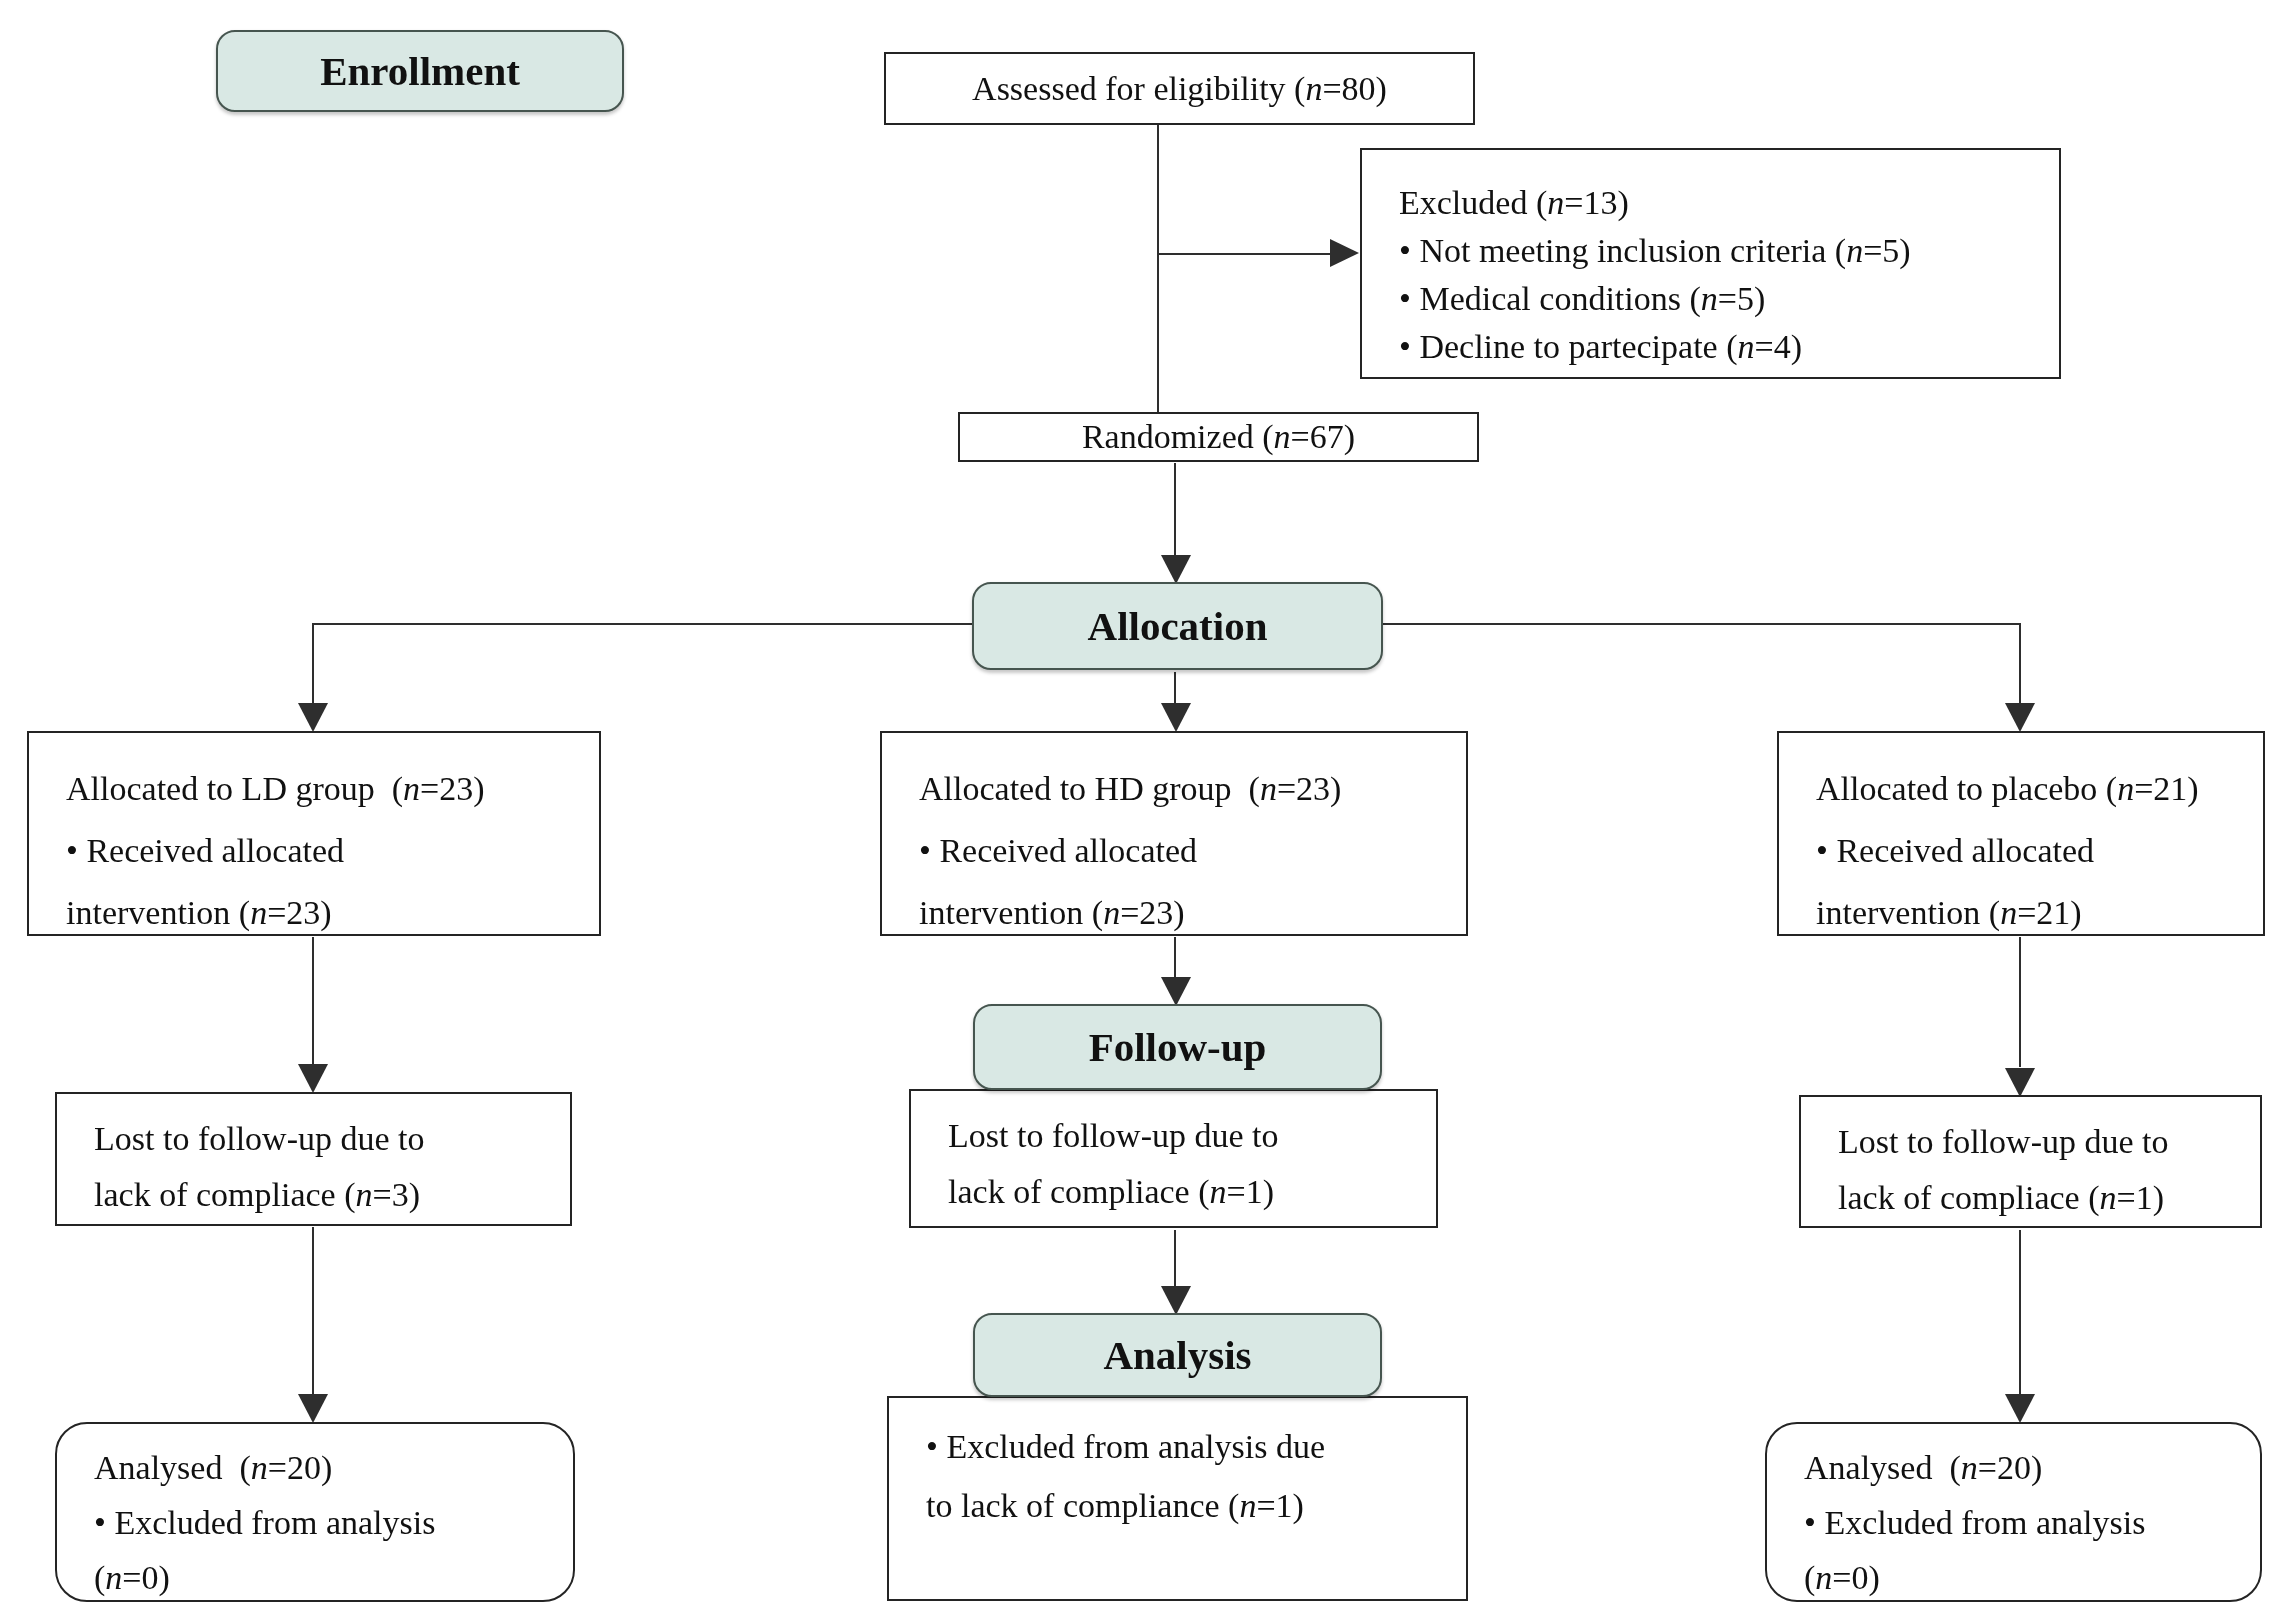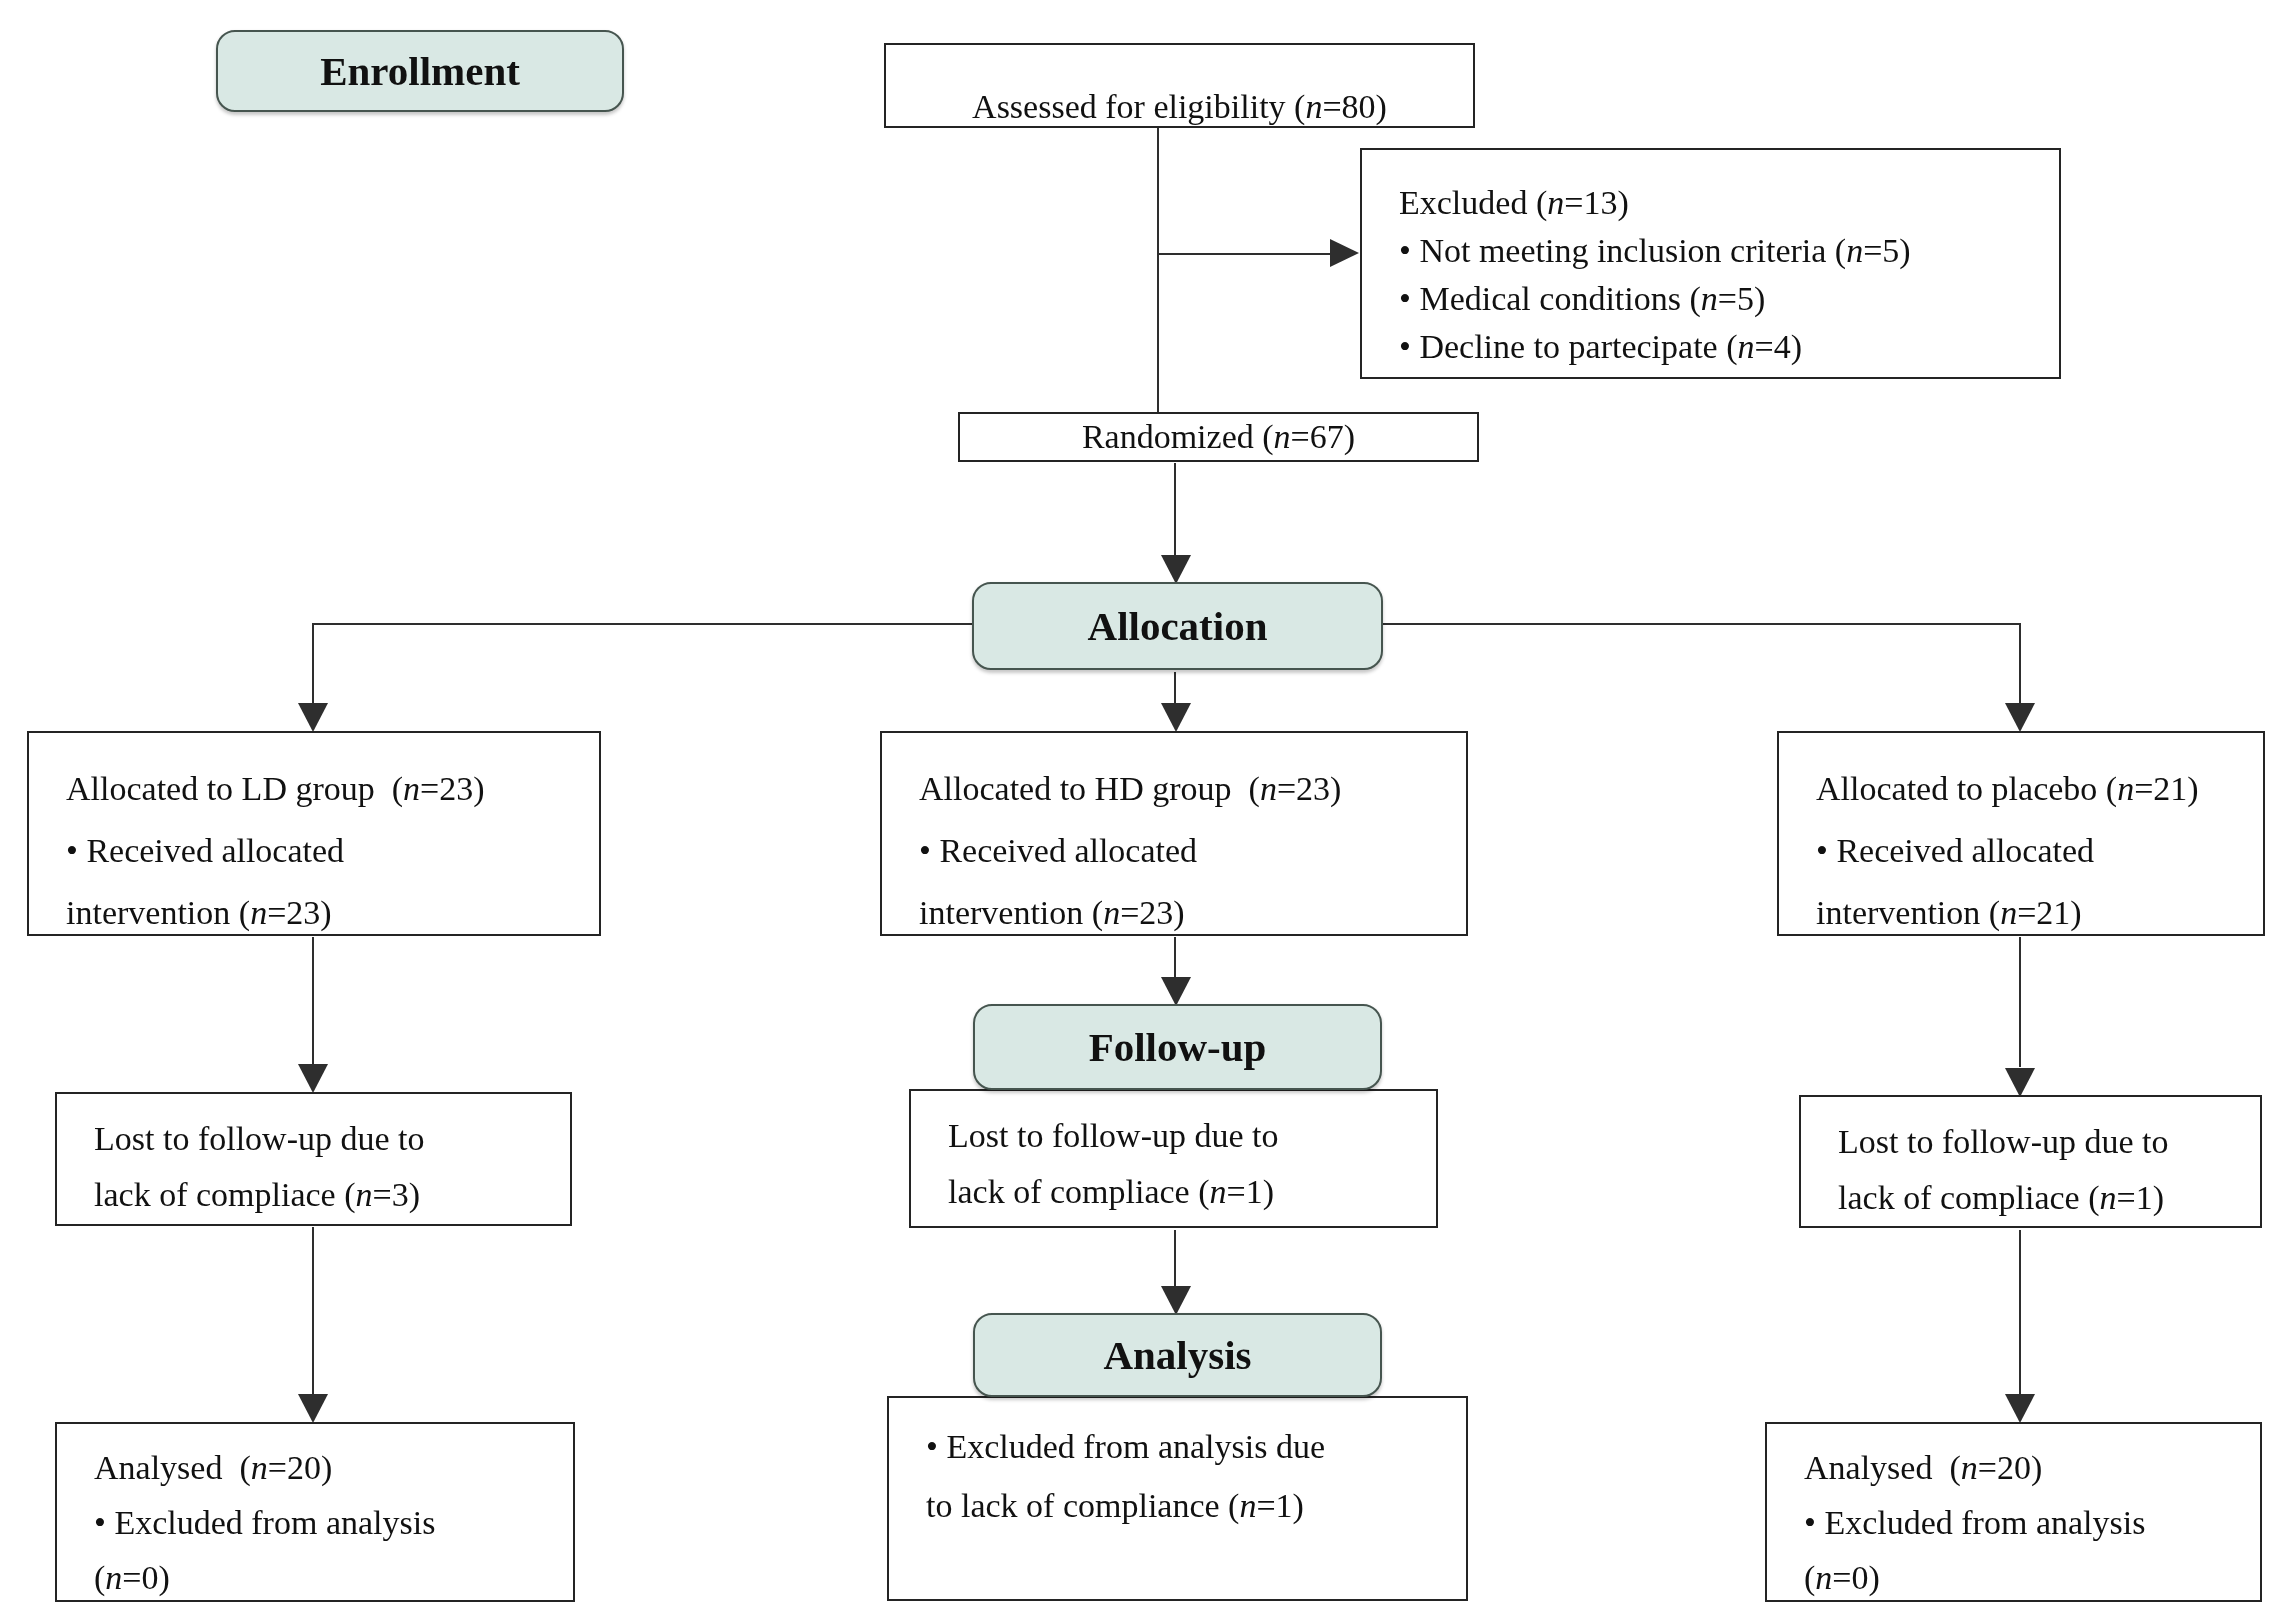--- a/index.html
+++ b/index.html
@@ -24,21 +24,21 @@
   .box.center {
     display: flex;
     align-items: center;
     justify-content: center;
     text-align: center;
   }
   .line { white-space: pre-wrap; }
   .pad-excluded   { padding: 29px 21.6px 0 37px; line-height: 48px; }
   .pad-alloc      { padding: 24.5px 21.6px 0 37px; line-height: 62px; }
   .pad-lost       { padding: 17.3px 21.6px 0 37px; line-height: 56px; }
-  .pad-analysed   { padding: 16px 21.6px 0 37px; line-height: 55px; }
+  .pad-analysed   { padding: 16px 21.6px 0 37px; line-height: 55px; border-radius: 32px; }
   .pad-analysed-mid { padding: 19px 21.6px 0 37px; line-height: 59px; }
   
   .banner {
     position: absolute;
     background: var(--banner_fill, #d9e8e4);
     border: 2.2px solid var(--banner_border, #46554f);
     border-radius: 19px;
     box-sizing: border-box;
     display: flex;
     align-items: center;
@@ -76,21 +76,21 @@
   <div class="banner" style="left:972px; top:582px; width:411px; height:88px;">
     <span>Allocation</span>
   </div>
   <div class="banner" style="left:973px; top:1004px; width:409px; height:86px;text-align:right;">
     <span>Follow-up</span>
   </div>
   <div class="banner" style="left:973px; top:1313px; width:409px; height:84px;">
     <span>Analysis</span>
   </div>
 
-  <div class="box center" style="left:884px; top:43px; width:591px; height:85px;align-items:flex-end;">
+  <div class="box center" style="left:884px; top:52px; width:591px; height:73px;">
     <div class="line">Assessed for eligibility (<i>n</i>=80)</div>
   </div>
 
   <div class="box pad-excluded" style="left:1360px; top:148px; width:701px; height:231px;">
     <div class="line">Excluded (<i>n</i>=13)</div>
     <div class="line">• Not meeting inclusion criteria (<i>n</i>=5)</div>
     <div class="line">• Medical conditions (<i>n</i>=5)</div>
     <div class="line">• Decline to partecipate (<i>n</i>=4)</div>
   </div>
 

